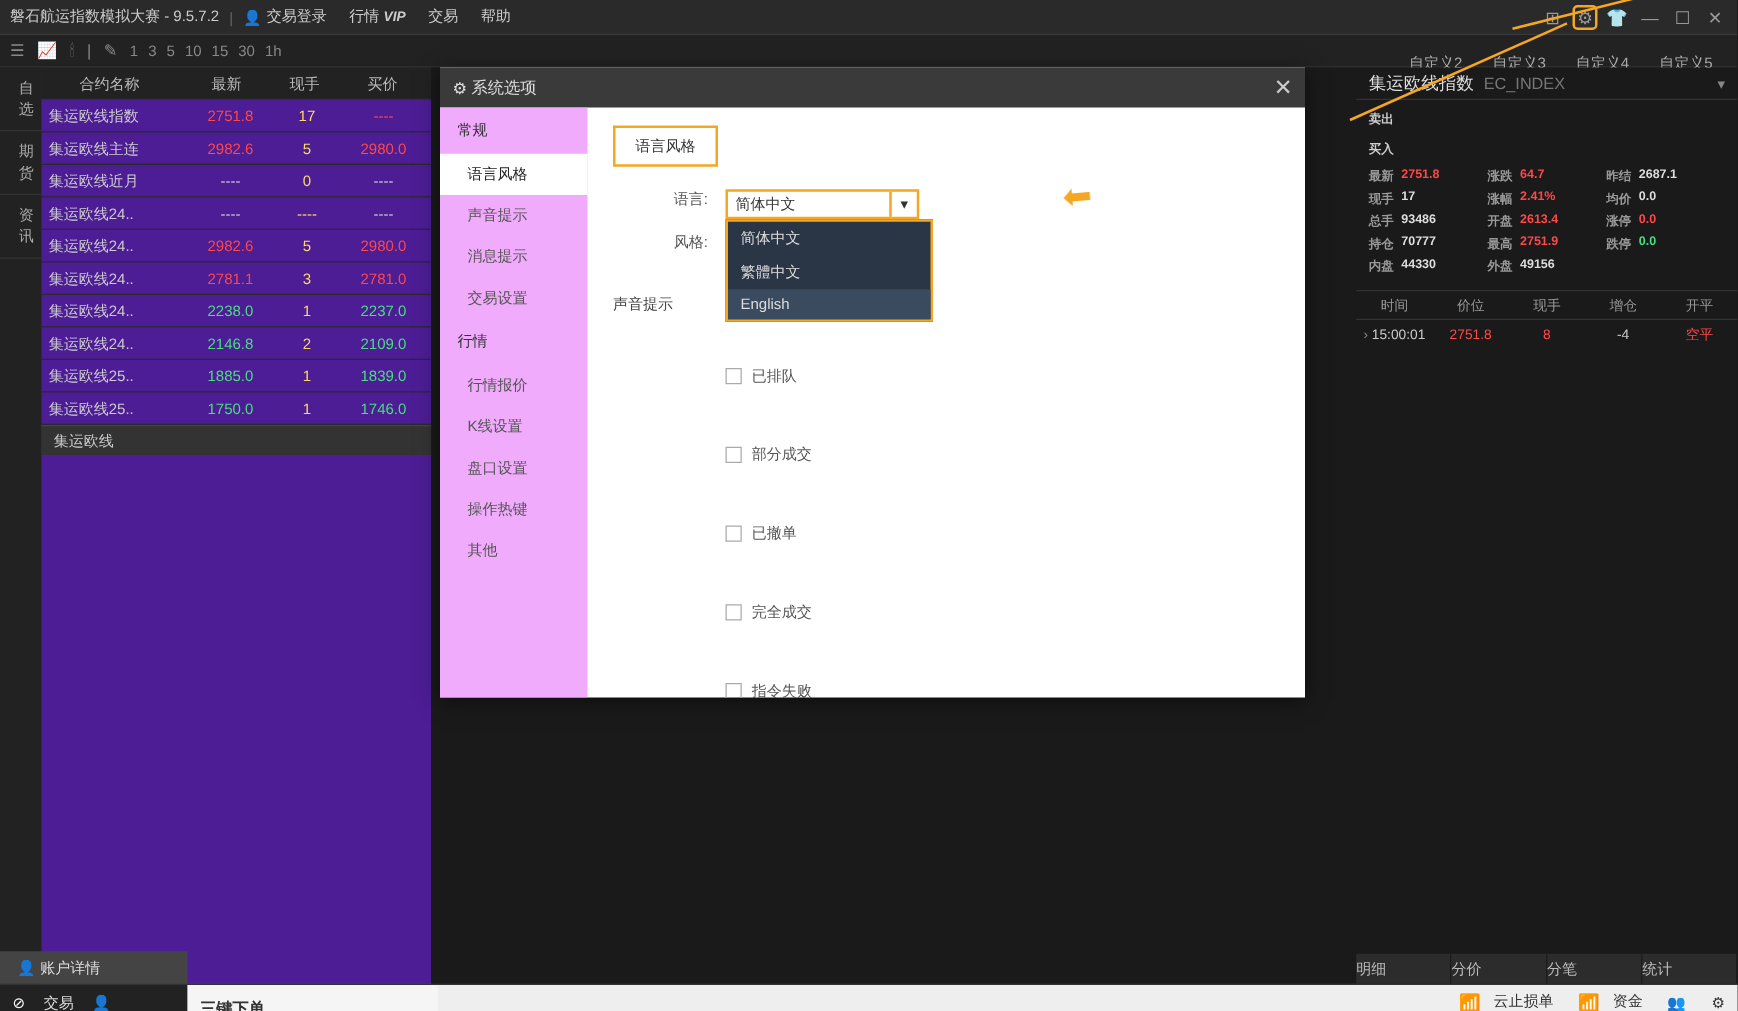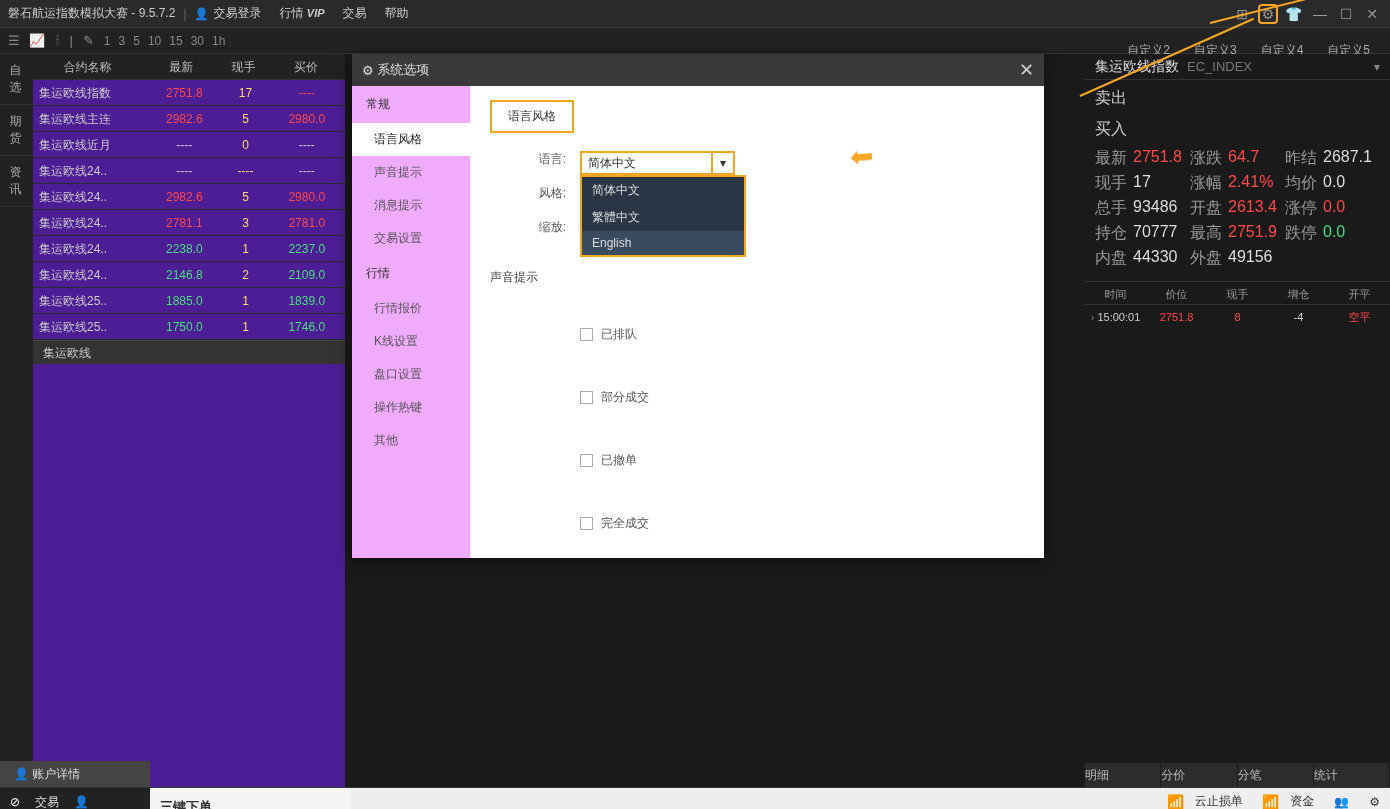--- a/index.html
+++ b/index.html
@@ -17,40 +17,40 @@
 .gear-highlight { border: 2px solid #f5a623; border-radius: 4px; }
 
 .toolbar2 { height: 26px; background: #222; display: flex; align-items: center; padding: 0 8px; gap: 10px; border-bottom: 1px solid #333; }
 .toolbar2 .tbicon { color: #888; font-size: 13px; }
 .toolbar2 .nums { color: #888; display: flex; gap: 8px; }
 .toolbar2 .tabs { margin-left: auto; display: flex; gap: 0; }
 .toolbar2 .tabs .tab { padding: 4px 12px; color: #aaa; border-top: 2px solid transparent; margin-top: 18px; }
 
 .main { display: flex; height: calc(100% - 28px - 26px - 22px); }
 .left-rail { width: 33px; background: #222; display: flex; flex-direction: column; }
-.left-rail .rail-item { padding: 12px 6px; color: #aaa; writing-mode: vertical-lr; text-align: center; border-bottom: 1px solid #333; font-size: 12px; letter-spacing: 2px;}
+.left-rail .rail-item { padding: 12px 6px; color: #aaa; writing-mode: vertical-lr; text-align: right; border-bottom: 1px solid #333; font-size: 12px; letter-spacing: 2px;}
 .left-rail .rail-item.nv { writing-mode: horizontal-tb; padding: 8px 4px; }
 
 .quote-table { flex: 0 0 312px; background: #4c1d95; display: flex; flex-direction: column; }
 .qt-head { display: flex; height: 26px; background: #222; border-bottom: 1px solid #333; }
 .qt-head div { flex: 1; text-align: center; line-height: 26px; color: #bbb; }
 .qt-row { display: flex; height: 26px; border-bottom: 1px solid #2a2a2a; }
 .qt-row div { flex: 1; text-align: center; line-height: 26px; font-size: 12px; }
 .qt-name { color: #ccc !important; text-align: left !important; padding-left: 6px; }
 .red { color: #ff4848; }
 .green { color: #4ade80; }
 .yellow { color: #ffd966; }
 .qt-bottom-tab { height: 24px; background: #333; line-height: 24px; padding-left: 10px; color: #ccc; border-top: 1px solid #444; }
 
 .right-panel { flex: 1; background: #1a1a1a; display: flex; flex-direction: column; position: relative; }
 .rp-header { display: flex; height: 26px; align-items: center; padding: 0 10px; border-bottom: 1px solid #333; }
 .rp-header .name { color: #ddd; font-size: 14px; }
 .rp-header .code { color: #777; margin-left: 8px; font-size: 13px; }
 .rp-header .arrow { margin-left: auto; color: #888; }
-.rp-quote { padding: 8px 10px; font-size: 16px; }
+.rp-quote { padding: 8px 10px; font-size: 10px; font-weight: bold; }
 .rp-quote .row { display: flex; gap: 0; margin-bottom: 4px; }
 .rp-quote .cell { display: flex; gap: 6px; width: 95px; }
 .rp-quote .lbl { color: #999; }
 .rp-tabs { display: flex; height: 24px; }
 .rp-tabs div { flex: 1; text-align: left; line-height: 24px; background: #2c2c2c; color: #bbb; border-right: 1px solid #1a1a1a; }
 .trade-bar-head { display: flex; height: 24px; font-size: 11px; color: #999; }
 .trade-bar-head div { flex: 1; text-align: center; line-height: 24px; }
 .trade-bar-row { display: flex; height: 24px; font-size: 11px; }
 .trade-bar-row div { flex: 1; text-align: center; line-height: 24px; }
 
@@ -388,23 +388,20 @@
         </div>
         <div class="dlg-dropdown">
           <div class="opt">简体中文</div>
           <div class="opt">繁體中文</div>
           <div class="opt hover">English</div>
         </div>
       </div>
       <div class="dlg-field">
           <label>风格:</label>
         </div>
-      <div class="dlg-field">
-          <label>缩放:</label>
-        </div>
       <div class="dlg-section">声音提示</div>
       <div id="dlg-checks">
           <div class="dlg-check">
             <span class="box"></span>
             <span>已排队</span>
           </div>
           <div class="dlg-check">
             <span class="box"></span>
             <span>部分成交</span>
           </div>

